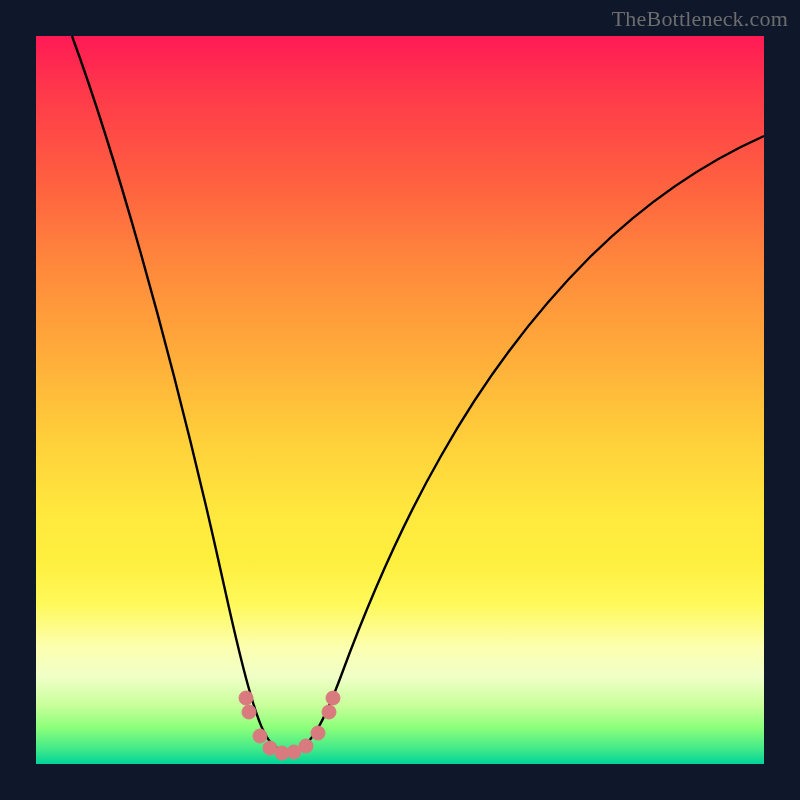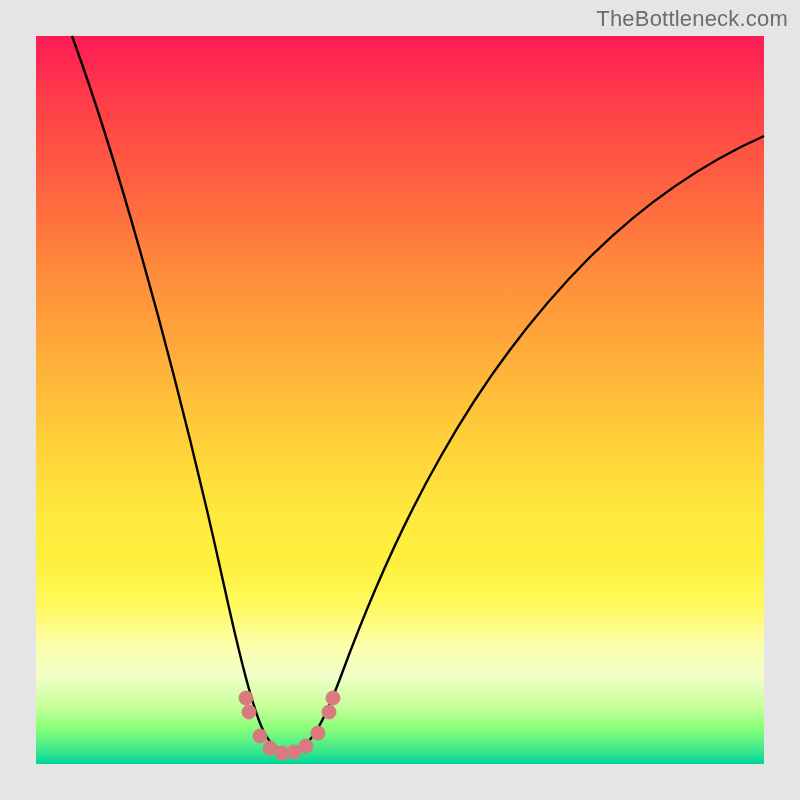--- a/index.html
+++ b/index.html
@@ -10,21 +10,22 @@
     background: #000;
     overflow: hidden;
     font-family: Arial, Helvetica, sans-serif;
   }
   .frame {
     position: absolute;
     top: 0;
     left: 0;
     width: 800px;
     height: 800px;
-    background: #e5e5e5;
+    background: #0f172a;
+    font-family: Liberation Serif, serif;
   }
   .plot-area {
     position: absolute;
     top: 36px;
     left: 36px;
     width: 728px;
     height: 728px;
     background: linear-gradient(
       to bottom,
       #ff1a55 0%,

